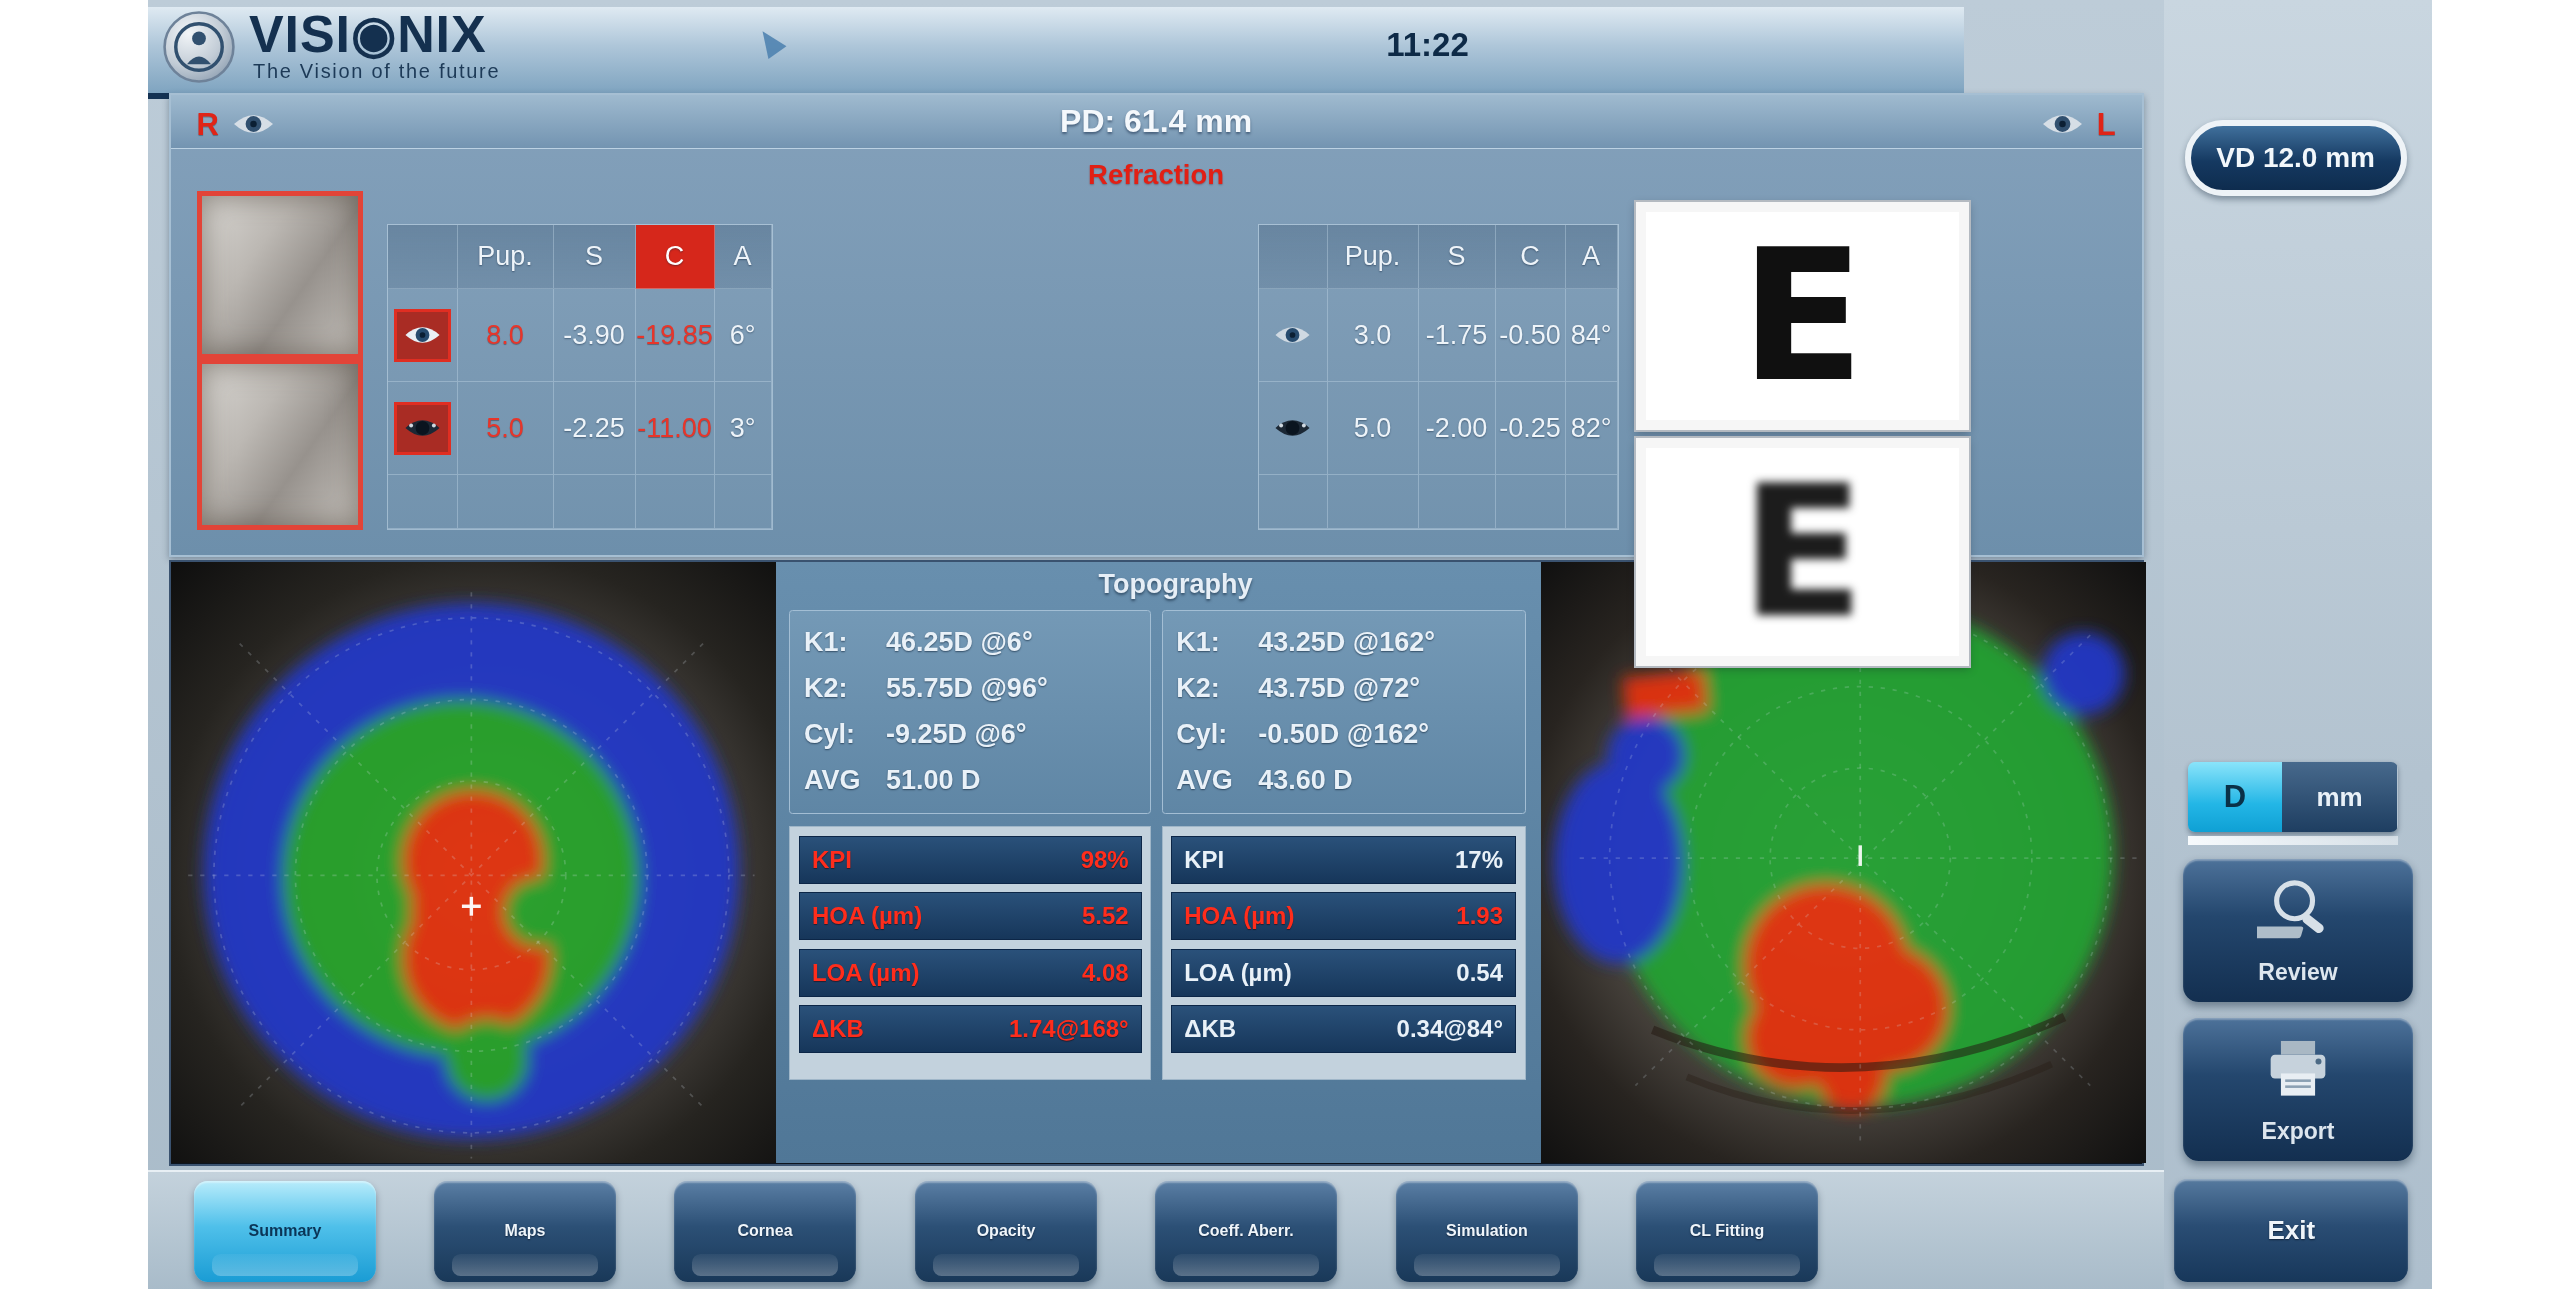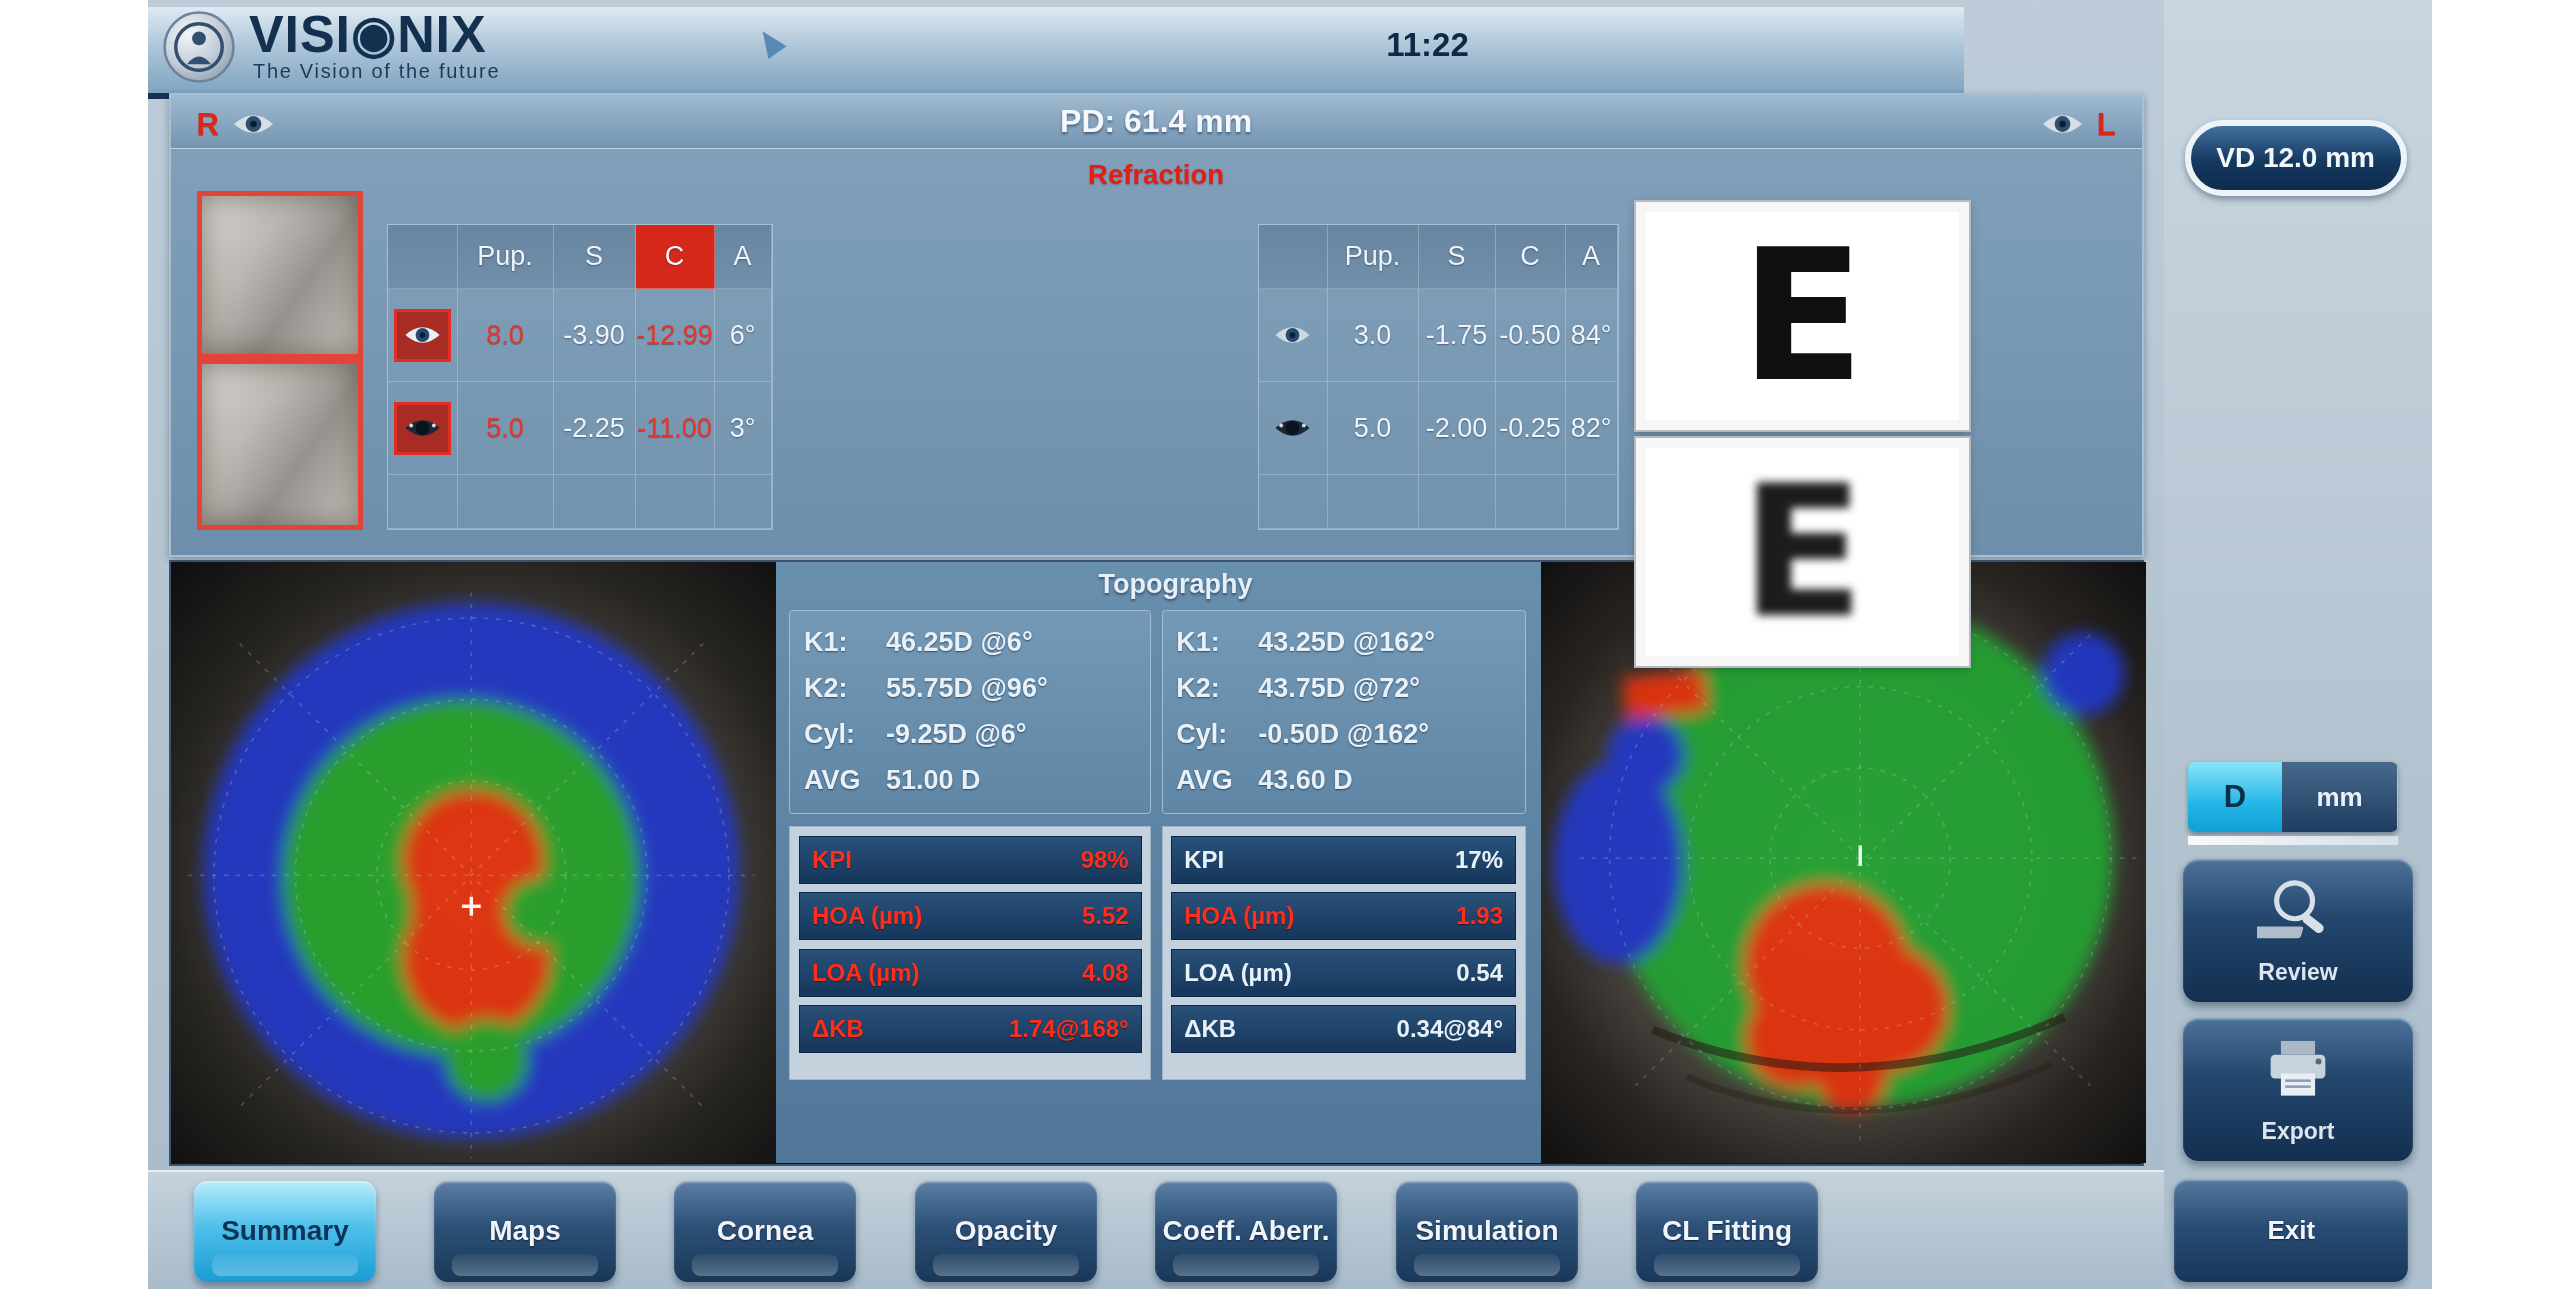--- a/index.html
+++ b/index.html
@@ -98,21 +98,21 @@
       padding:0 12px;font-size:24px;font-weight:bold;color:#e9f1f8;box-sizing:border-box;}
   .mrow:last-child{margin-bottom:0;}
   .mrow.alert{color:#ff2d1c;text-shadow:0 0.9px 0.9px rgba(40,0,0,.5);}
 
   
   .bottombar{position:absolute;left:0;top:1170px;width:2016px;height:119px;
       background:linear-gradient(180deg,#c4d2dc 0%,#a8bbc9 100%);border-top:2.6px solid #e8eff4;}
   .tab{position:absolute;top:8.6px;width:182px;height:101px;border-radius:13.7px;
       background:linear-gradient(180deg,#5b7fa5 0%,#2c5076 45%,#193858 100%);
       box-shadow:inset 0 1.7px 1.7px rgba(255,255,255,.4),0 4.3px 7.7px rgba(10,30,50,.35);
-      color:#eff5fa;font-size:28px;font-weight:bold;display:flex;align-items:center;
+      color:#eff5fa;font-size:16px;font-weight:bold;display:flex;align-items:center;
       justify-content:center;text-shadow:0 0.9px 1.7px rgba(0,10,25,.6);cursor:pointer;}
   .tab::after{content:"";position:absolute;left:10%;right:10%;bottom:5.2px;height:22px;border-radius:8.6px;
       background:linear-gradient(180deg,rgba(255,255,255,.05),rgba(255,255,255,.28));}
   .tab.active{background:linear-gradient(180deg,#b8ecfb 0%,#4fc0ea 45%,#1a9cd4 100%);
       color:#0b3557;text-shadow:none;}
 
   
   .vd-pill{position:absolute;left:20.6px;top:120px;width:222px;height:76px;border-radius:41px;
       border:6px solid #eef3f7;background:linear-gradient(180deg,#40709c 0%,#153961 55%,#0e2c4e 100%);
       box-shadow:0 3.4px 6.9px rgba(20,40,60,.4);color:#f2f7fb;font-size:28px;font-weight:bold;
@@ -205,21 +205,21 @@
           <span class="eye-box">
             <svg width="39" height="24" viewBox="0 0 48 28">
                 <path d="M3 14 Q24 -5 45 14 Q24 33 3 14Z" fill="#e9eff5"></path>
                 <circle cx="24" cy="14" r="8.5" fill="#274b6e"></circle>
                 <circle cx="24" cy="14" r="3.5" fill="#0b1f33"></circle>
               </svg>
           </span>
         </div>
         <div class="cell red">8.0</div>
         <div class="cell">-3.90</div>
-        <div class="cell red">-12.99</div>
+        <div class="cell red">-19.85</div>
         <div class="cell">6°</div>
 
         <div class="cell">
           <span class="eye-box">
             <svg width="39" height="24" viewBox="0 0 48 28">
                 <path d="M3 14 Q24 -5 45 14 Q24 33 3 14Z" fill="#1c2835"></path>
                 <circle cx="24" cy="14" r="8.5" fill="#0a141f"></circle>
                 <circle cx="10" cy="11" r="2.4" fill="#cfd8e0"></circle>
                 <circle cx="38" cy="11" r="2.4" fill="#cfd8e0"></circle>
               </svg>

